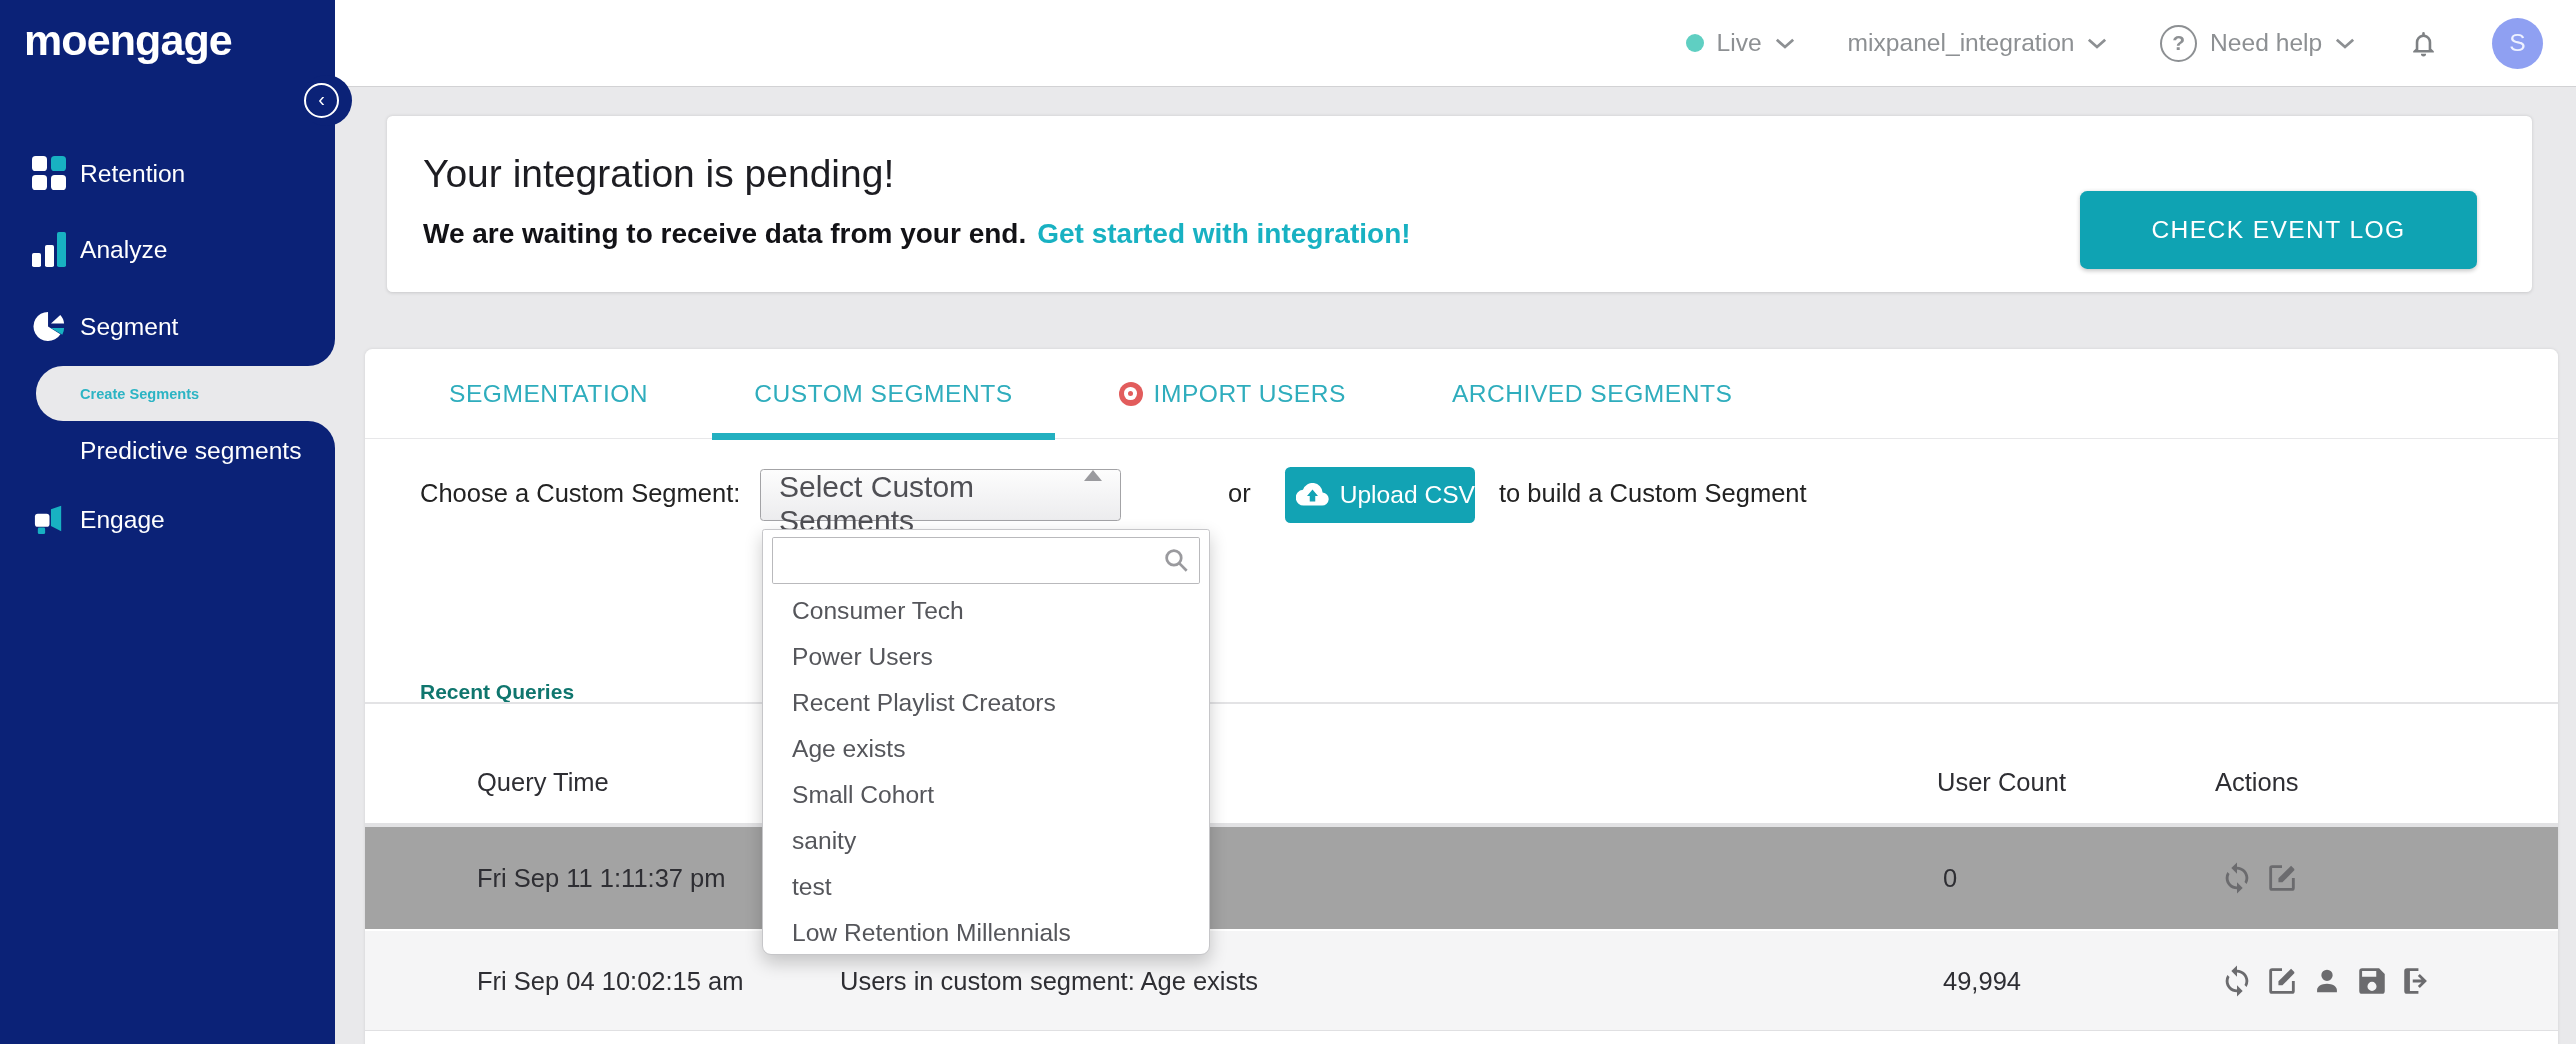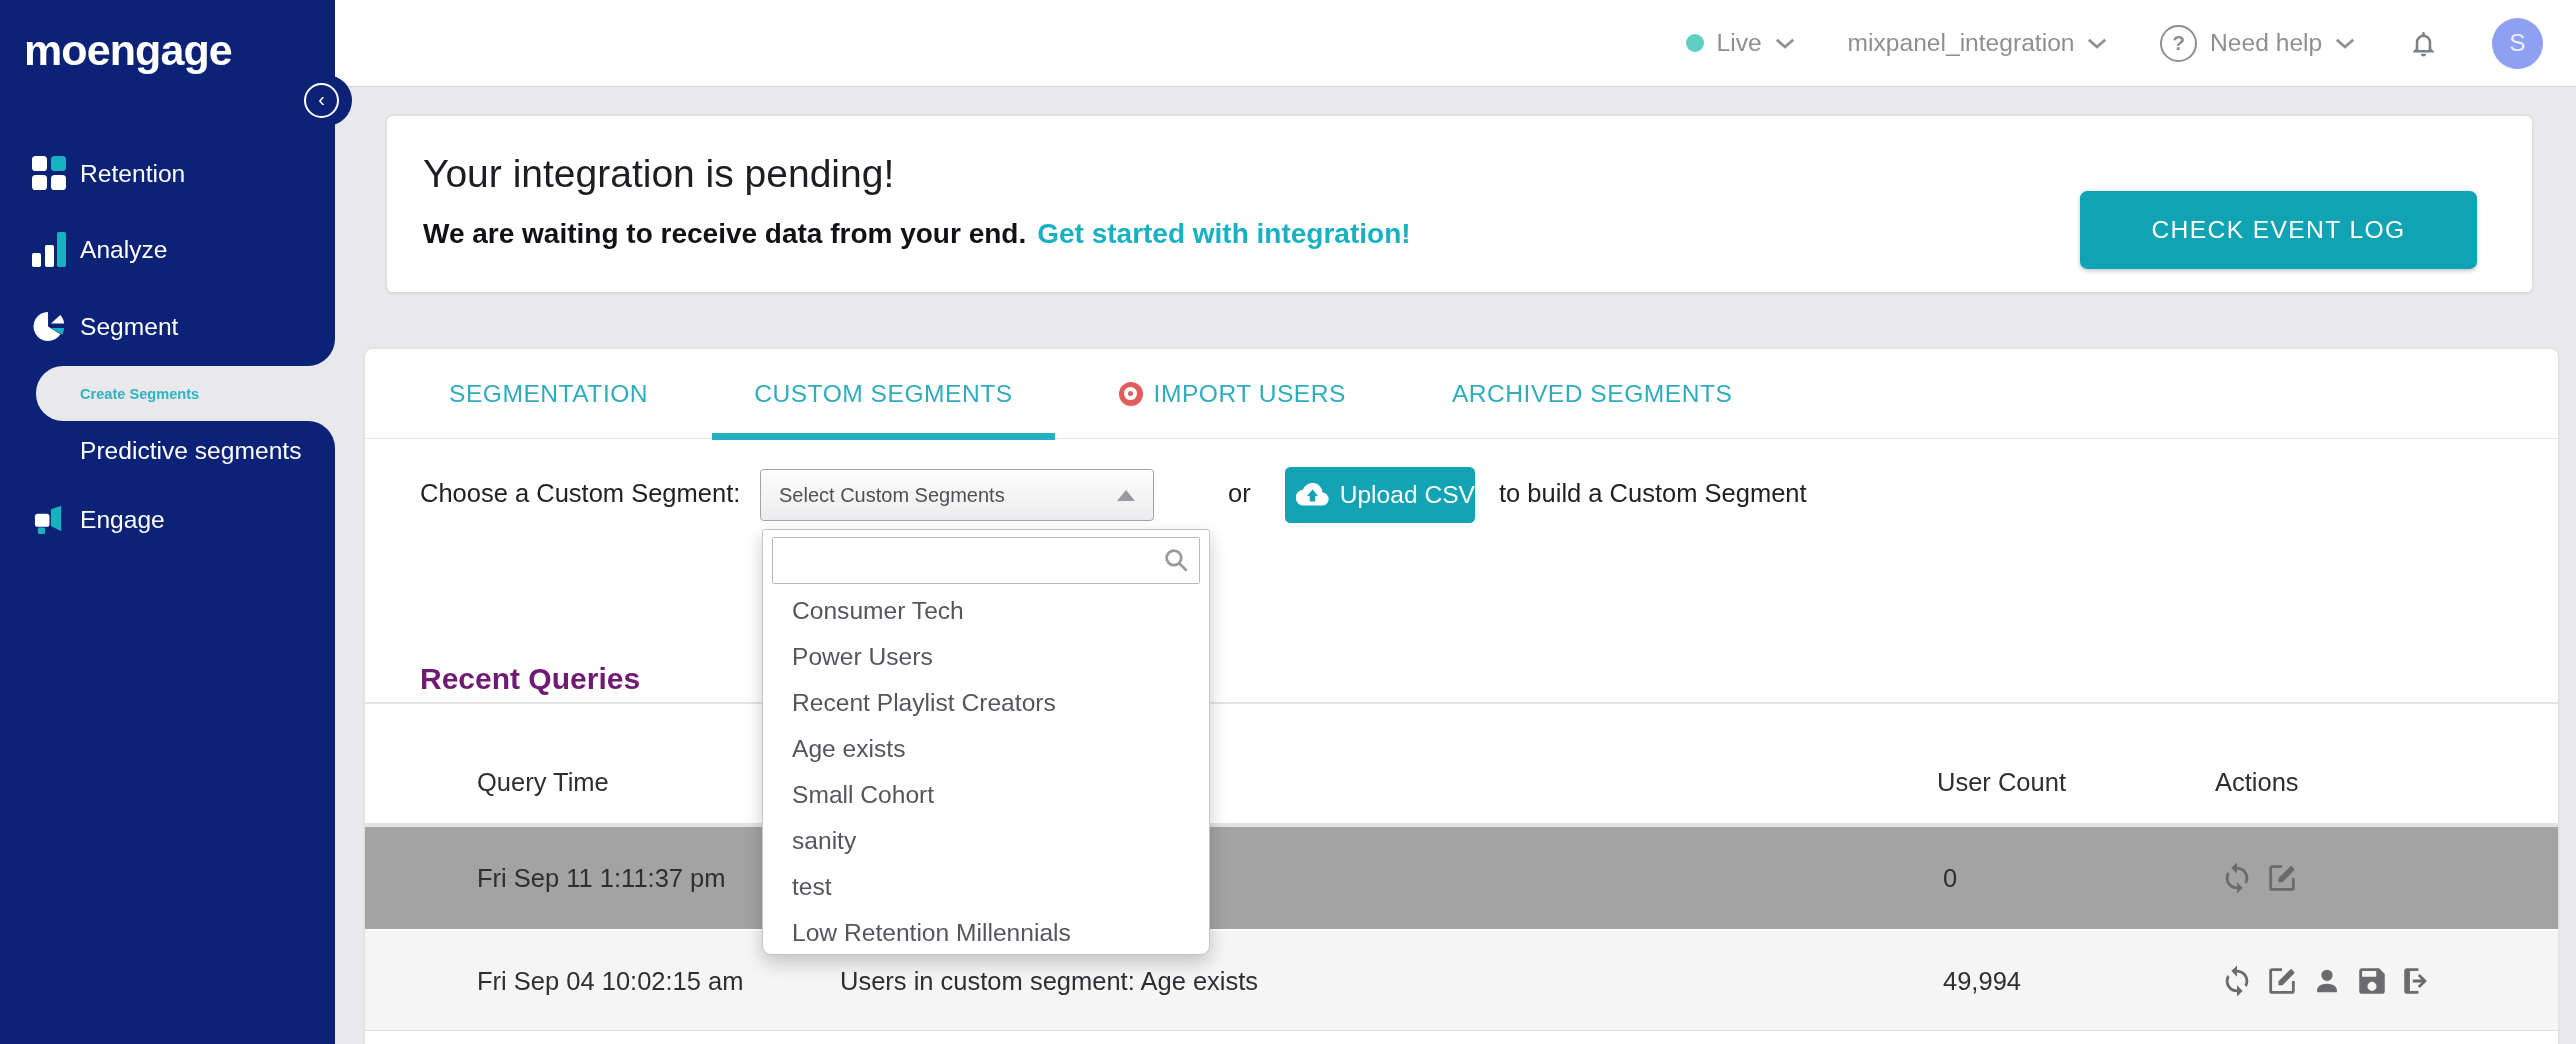--- a/index.html
+++ b/index.html
@@ -15,21 +15,21 @@
   .chev{width:20px;height:12.8px;}
   .chev polyline{fill:none;stroke:#8d9093;stroke-width:3;}
   .qmark{width:33px;height:33px;border:2.3px solid #8d9093;border-radius:50%;display:flex;
          align-items:center;justify-content:center;font-size:21px;color:#8d9093;font-weight:bold;}
   .bell{width:31px;height:33px;fill:#7e8184;}
   .avatar{width:51px;height:51px;border-radius:50%;background:#8fa0f2;color:#eef1ff;
           display:flex;align-items:center;justify-content:center;font-size:24.6px;}
 
   
   .sidebar{position:absolute;left:0;top:0;width:335px;height:1045px;background:#0b2277;}
-  .logo{position:absolute;left:24px;top:26px;color:#fff;font-size:43px;font-weight:bold;letter-spacing:-0.9px;}
+  .logo{position:absolute;left:24px;top:16px;color:#fff;font-size:43px;font-weight:bold;letter-spacing:-0.9px;}
   .collapse-bump{position:absolute;left:301px;top:75px;width:51px;height:51px;border-radius:50%;background:#0b2277;}
   .collapse-btn{position:absolute;left:304px;top:83px;width:35px;height:35px;border-radius:50%;
                 background:#0b2277;border:2.7px solid #fff;color:#fff;display:flex;align-items:center;
                 justify-content:center;font-size:20px;box-sizing:border-box;padding-bottom:2.7px;}
   .nav-item{position:absolute;left:0;width:335px;height:55px;display:flex;align-items:center;
             color:#fff;font-size:24.6px;}
   .nav-icon{position:absolute;left:32px;width:35px;height:35px;}
   .nav-label{position:absolute;left:80px;}
   
   .grid-ic{display:grid;grid-template-columns:14.6px 14.6px;grid-template-rows:14.6px 14.6px;gap:4.6px;}
@@ -69,23 +69,23 @@
   .tab{display:flex;align-items:center;gap:11px;padding:12px 42px;margin-right:22px;color:#2fadbd;
        font-size:24.6px;letter-spacing:0.5px;position:relative;cursor:pointer;}
   .tab.active::after{content:"";position:absolute;left:0;right:0;bottom:-1.8px;height:6.4px;background:#23b0c0;}
   .red-target{width:24px;height:24px;border-radius:50%;background:#e25c5c;display:flex;
               align-items:center;justify-content:center;}
   .red-target i{display:block;width:12.8px;height:12.8px;border-radius:50%;background:#fff;position:relative;}
   .red-target i::after{content:"";position:absolute;left:3.6px;top:3.6px;width:5.5px;height:5.5px;border-radius:50%;background:#e25c5c;}
 
   
   .choose-label{position:absolute;left:420px;top:479px;font-size:25.5px;color:#222;}
-  .select-box{position:absolute;left:760px;top:469px;width:394px;height:52px;box-sizing:border-box;
+  .select-box{position:absolute;left:760px;top:469px;width:361px;height:52px;box-sizing:border-box;
               border:0.9px solid #a3a3a6;border-radius:3.6px;background:linear-gradient(#fdfdfd,#ececee);
-              display:flex;align-items:center;padding:0 18px;font-size:20px;color:#4f4f54;cursor:pointer;}
+              display:flex;align-items:flex-start;padding:0 18px;font-size:30px;color:#4f4f54;cursor:pointer;}
   .sel-caret{margin-left:auto;width:0;height:0;border-left:9px solid transparent;
              border-right:9px solid transparent;border-bottom:11px solid #9a9a9e;}
   .or-text{position:absolute;left:1228px;top:479px;font-size:25.5px;color:#222;}
   .upload-btn{position:absolute;left:1285px;top:467px;width:190px;height:56px;background:#12a3b4;
               border-radius:5.5px;color:#fff;font-size:24.6px;display:flex;align-items:center;
               justify-content:flex-end;gap:11px;cursor:pointer;}
   .suffix-text{position:absolute;left:1499px;top:479px;font-size:25.5px;color:#222;}
 
   
   .dd-panel{position:absolute;left:762px;top:529px;width:448px;height:426px;background:#fff;
@@ -95,21 +95,21 @@
              border-radius:1.8px;box-sizing:border-box;background:#fff;}
   .dd-search input{position:absolute;inset:0;border:none;outline:none;font-size:24px;padding:0 49px 0 12.8px;
                    background:transparent;width:100%;box-sizing:border-box;}
   .search-ic{position:absolute;right:11px;top:9px;width:25.5px;height:25.5px;}
   .search-ic circle{fill:none;stroke:#9a9a9e;stroke-width:3;}
   .search-ic line{stroke:#9a9a9e;stroke-width:3;}
   .dd-list{position:absolute;top:58px;left:0;right:0;}
   .dd-opt{height:46px;line-height:46px;padding-left:29px;font-size:24.6px;color:#55565b;cursor:pointer;}
 
   
-  .rq-title{position:absolute;left:420px;top:662px;font-size:30px;font-weight:bold;color:#701a75;}
+  .rq-title{position:absolute;left:420px;top:680px;font-size:21px;font-weight:bold;color:#0f766e;}
   .rq-divider{position:absolute;left:365px;width:2193px;top:702px;height:1.8px;background:#e3e3e5;}
   .th{position:absolute;top:768px;font-size:25.5px;color:#2e2e33;}
   .th.c-time{left:477px;} .th.c-count{left:1937px;} .th.c-actions{left:2215px;}
   .thead-band{position:absolute;left:365px;width:2193px;top:823px;height:3.6px;background:#e2e2e4;}
 
   .trow{position:absolute;left:365px;width:2193px;}
   .trow.r1{top:827px;height:102px;background:#a3a3a3;}
   .trow.r2{top:931px;height:99px;background:#f5f5f6;border-bottom:1.8px solid #e0e0e2;}
   .tcell{position:absolute;font-size:25.5px;color:#2e2e33;top:50%;transform:translateY(-50%);}
   .tcell.c-time{left:112px;} .tcell.c-desc{left:475px;} .tcell.c-count{left:1578px;}

